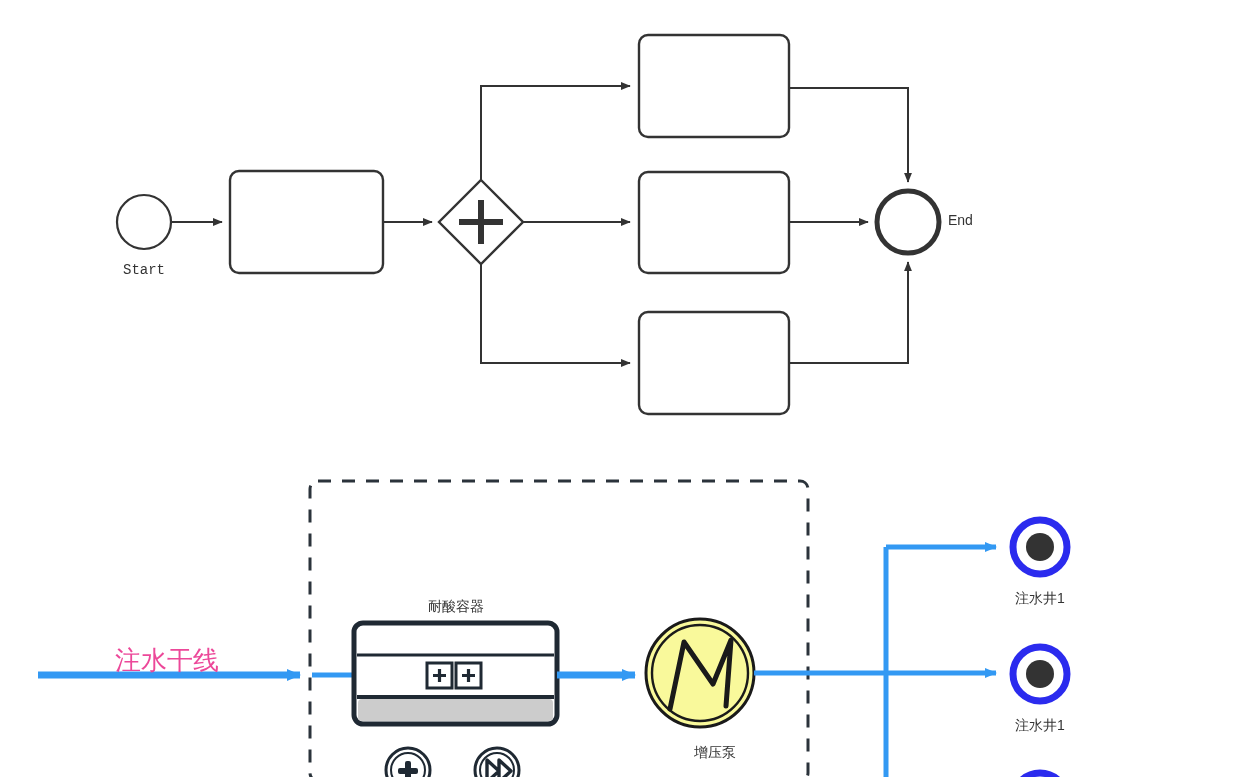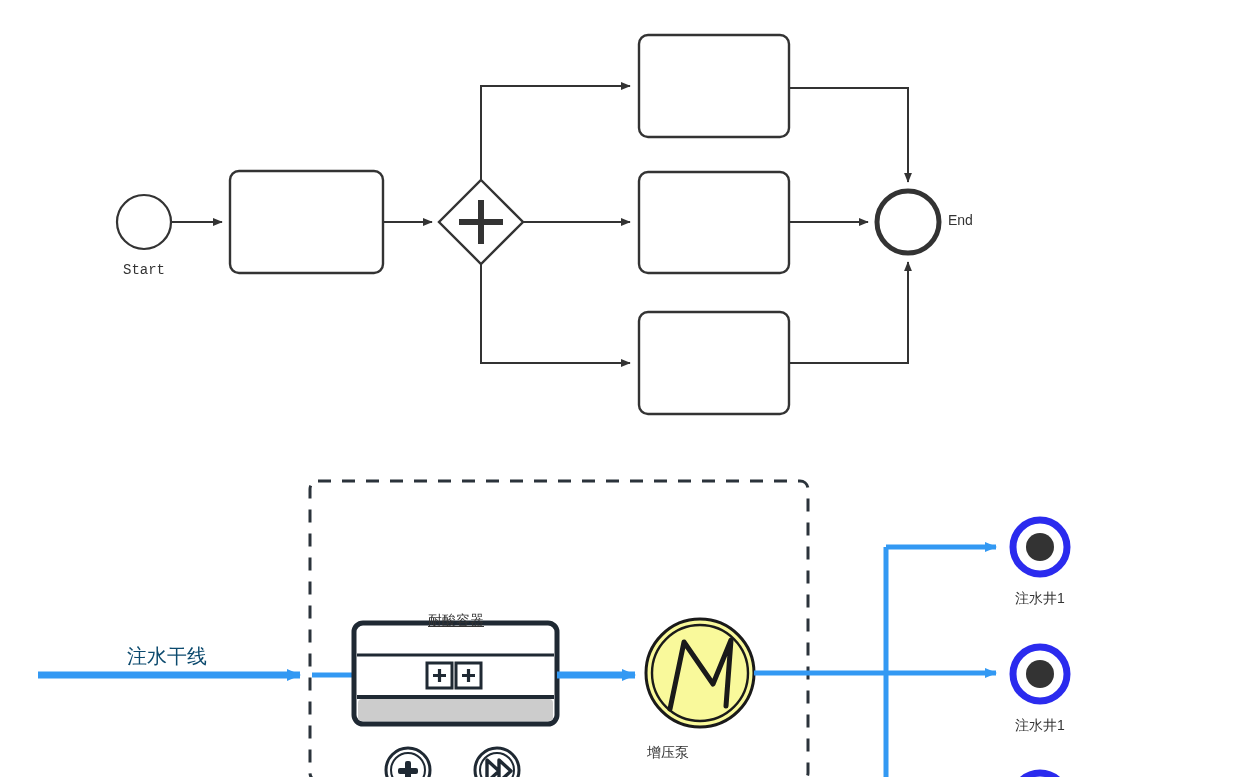--- a/index.html
+++ b/index.html
@@ -30,22 +30,22 @@
   }
   .lbl-en {
     font-size: 14px;
     color: #333333;
   }
   .lbl-cn {
     font-size: 14px;
     color: #333333;
   }
   .lbl-cn-big {
-    font-size: 20px;
-    color: #0c4a6e;
+    font-size: 26px;
+    color: #ec4899;
   }
   .center {
     transform: translateX(-50%);
   }
 </style>
 </head>
 <body>
 
 <svg id="canvas" viewBox="0 0 1244 777" xmlns="http://www.w3.org/2000/svg">
   <defs>
@@ -151,19 +151,19 @@
     </g>
   </g>
 </svg>
 
 <div class="lbl lbl-en center" style="left:144px; top:262px;font-family:Liberation Mono, monospace;">Start</div>
 
 <div class="lbl lbl-en" style="left:948px; top:212px;">End</div>
 
 <div class="lbl lbl-cn-big center" style="left:167px; top:643px;">注水干线</div>
 
-<div class="lbl lbl-cn center" style="left:456px; top:612px;text-decoration:underline;">耐酸容器</div>
+<div class="lbl lbl-cn center" style="left:456px; top:598px;">耐酸容器</div>
 
-<div class="lbl lbl-cn center" style="left:668px; top:744px;">增压泵</div>
+<div class="lbl lbl-cn center" style="left:715px; top:744px;">增压泵</div>
 
 <div class="lbl lbl-cn center" style="left:1040px; top:590px;">注水井1</div>
 
 <div class="lbl lbl-cn center" style="left:1040px; top:717px;">注水井1</div>
 
 </body></html>

